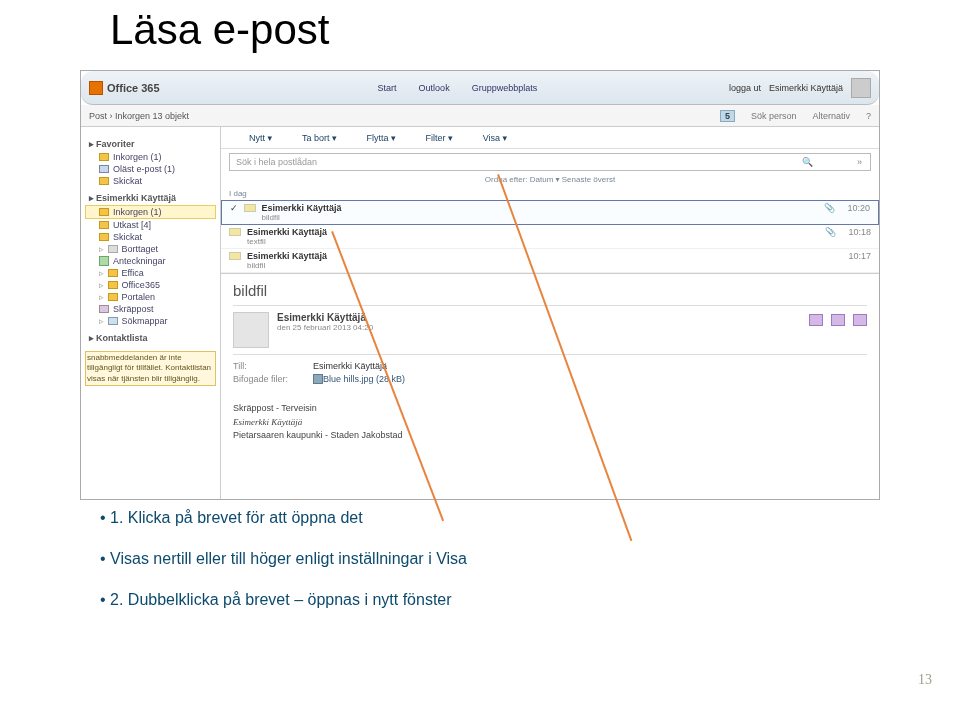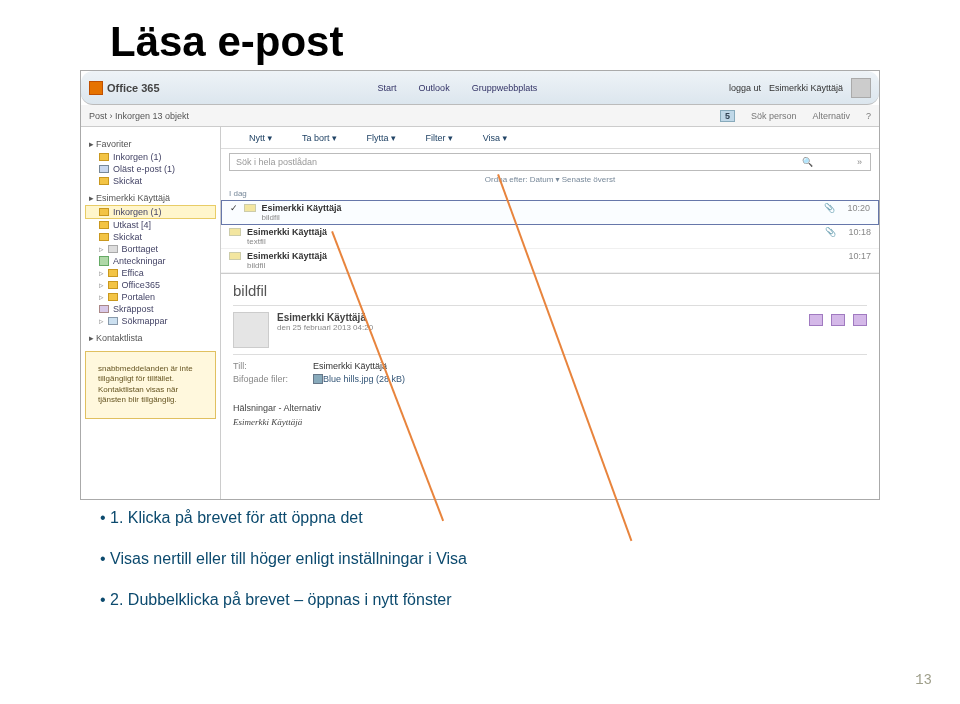--- a/index.html
+++ b/index.html
@@ -1,38 +1,38 @@
 <!DOCTYPE html>
 <html><head>
 <meta charset="utf-8">
 <style>
   * { box-sizing: border-box; margin: 0; padding: 0; }
   body { width: 960px; height: 704px; background: #fff; font-family: Verdana, Arial, sans-serif; position: relative; overflow: hidden; }
-  .slide-title { position: absolute; left: 110px; top: 18px; font-size: 42px; font-family: Verdana, sans-serif; color: #000; font-weight: bold; }
+  .slide-title { position: absolute; left: 110px; top: 6px; font-size: 42px; font-family: Verdana, sans-serif; color: #000; }
   .screenshot { position: absolute; left: 80px; top: 70px; width: 800px; height: 430px; border: 1px solid #aaa; background: #fff; font-size: 9px; color: #333; }
   .app-header { height: 34px; background: linear-gradient(#eef3f7,#dce6ee); display:flex; align-items:center; padding:0 8px; gap:18px; border-bottom:1px solid #bbb; position:relative;border-radius:12px;}
   .logo { display:flex; align-items:center; gap:4px; }
   .logo-box { width:14px; height:14px; background:#e67300; border:1px solid #c05000; }
   .logo-text { font-size:11px; font-weight:bold; color:#444; }
   .header-tabs { display:flex; gap:22px; margin-left:200px; }
   .header-tab { color:#336; }
   .header-right { margin-left:auto; display:flex; align-items:center; gap:8px; }
   .avatar-sm { width:20px; height:20px; background:#ccc; border:1px solid #aaa; }
   .breadcrumb-bar { height:22px; background:#f5f5f5; display:flex; align-items:center; padding:0 8px; border-bottom:1px solid #ccc; justify-content:space-between;}
   .bc-left { color:#555; }
   .bc-right { display:flex; gap:16px; align-items:center; color:#777;}
   .badge5 { background:#c0d8e8; border:1px solid #8ab; padding:0 4px; font-weight:bold; color:#345;}
   .main { display:flex; height: calc(100% - 56px); }
   .sidebar { width:140px; border-right:1px solid #ccc; padding:6px 4px; background:#fff; }
-  .sb-section-title { font-weight:normal; color:#555; margin:6px 0 2px 4px; }
+  .sb-section-title { font-weight:bold; color:#555; margin:6px 0 2px 4px; }
   .sb-item { display:flex; align-items:center; gap:4px; padding:1px 2px 1px 14px; color:#446; cursor:pointer;}
   .sb-item.sel { background:#fff6cc; border:1px solid #e8cc66; padding-left:13px;}
   .fld-icon { width:10px; height:8px; background:#f3c445; border:1px solid #c9981f;}
   .note-icon { width:10px; height:10px; background:#b0d8a8; border:1px solid #6a6;}
-  .kontakt-box { margin-top:8px; background:#fff8dd; border:1px solid #e0c060; padding:12px; font-size:8px; line-height:1.3; color:#665522;}
+  .kontakt-box { margin-top:8px; background:#fff8dd; border:1px solid #e0c060; padding:1px; font-size:8px; line-height:1.3; color:#665522;}
   .content { flex:1; display:flex; flex-direction:column; }
   .toolbar { height:22px; display:flex; align-items:center; gap:10px; padding:0 8px; border-bottom:1px solid #ddd; }
   .tool-item { color:#246; display:flex; align-items:center; gap:3px;padding-left:20px;}
   .search-box { margin:4px 8px; height:18px; border:1px solid #bbb; display:flex; align-items:center; padding:0 6px; color:#999; position:relative;}
   .search-box .mag { position:absolute; right:56px; color:#888;}
   .search-box .chev { position:absolute; right:8px; color:#888;}
   .sort-line { text-align:center; font-size:8px; color:#789; margin-bottom:3px;}
   .msglist { border-bottom:1px solid #ccc; }
   .msg-day { padding:2px 8px; color:#789; font-size:8px;}
   .msg-row { display:flex; align-items:flex-start; padding:2px 8px; border-bottom:1px solid #f0f0f0; gap:6px;}
@@ -56,21 +56,21 @@
   .pv-fields .lbl { color:#888; width:80px;}
   .att-link { color:#357; }
   .pv-body { margin-top:18px; font-size:9px; line-height:1.5; color:#444;}
   .sig-name { font-family: cursive; font-style: italic; }
   
   .annot-line { position:absolute; background:#e8843d; transform-origin: top left; height:1.5px;}
   
   .bullets { position:absolute; left:100px; top:504px; font-size:16px; font-family:Verdana,sans-serif; color:#0c4a6e; line-height:1.7;}
   .bullets li { list-style: none; margin-bottom:14px;}
   .bullets li::before { content:"• "; }
-  .page-num { position:absolute; right:28px; bottom:16px; font-size:14px; color:#9e9e8a; font-family:Liberation Mono, monospace;margin-left:24px;}
+  .page-num { position:absolute; right:28px; bottom:16px; font-size:14px; color:#9e9e8a; font-family:Liberation Serif, serif;margin-left:24px;}
 </style>
 </head>
 <body>
 
 <div class="slide-title">Läsa e-post</div>
 
 <div class="screenshot">
   <div class="app-header">
     <div class="logo">
       <div class="logo-box"></div>
@@ -229,22 +229,23 @@
               <span class="lbl">Till:</span>
               <span>Esimerkki Käyttäjä</span>
             </div>
           <div class="row">
               <span class="lbl">Bifogade filer:</span>
               <span style="width:10px;height:10px;background:#8ab;display:inline-block;border:1px solid #678"></span> 
               <span class="att-link">Blue hills.jpg (28 kB)</span>
             </div>
         </div>
         <div class="pv-body">
-          <div>Hälsningar - Alternativ</div>
+          <div>Skräppost - Terveisin</div>
           <div class="sig-name">Esimerkki Käyttäjä</div>
+          <div>Pietarsaaren kaupunki - Staden Jakobstad</div>
         </div>
       </div>
     </div>
   </div>
 </div>
 
 <div class="annot-line" style="left:333px; top:231px; width:310px; transform:rotate(69deg);"></div>
 <div class="annot-line" style="left:499px; top:174px; width:390px; transform:rotate(70deg);"></div>
 
 <ul class="bullets">

